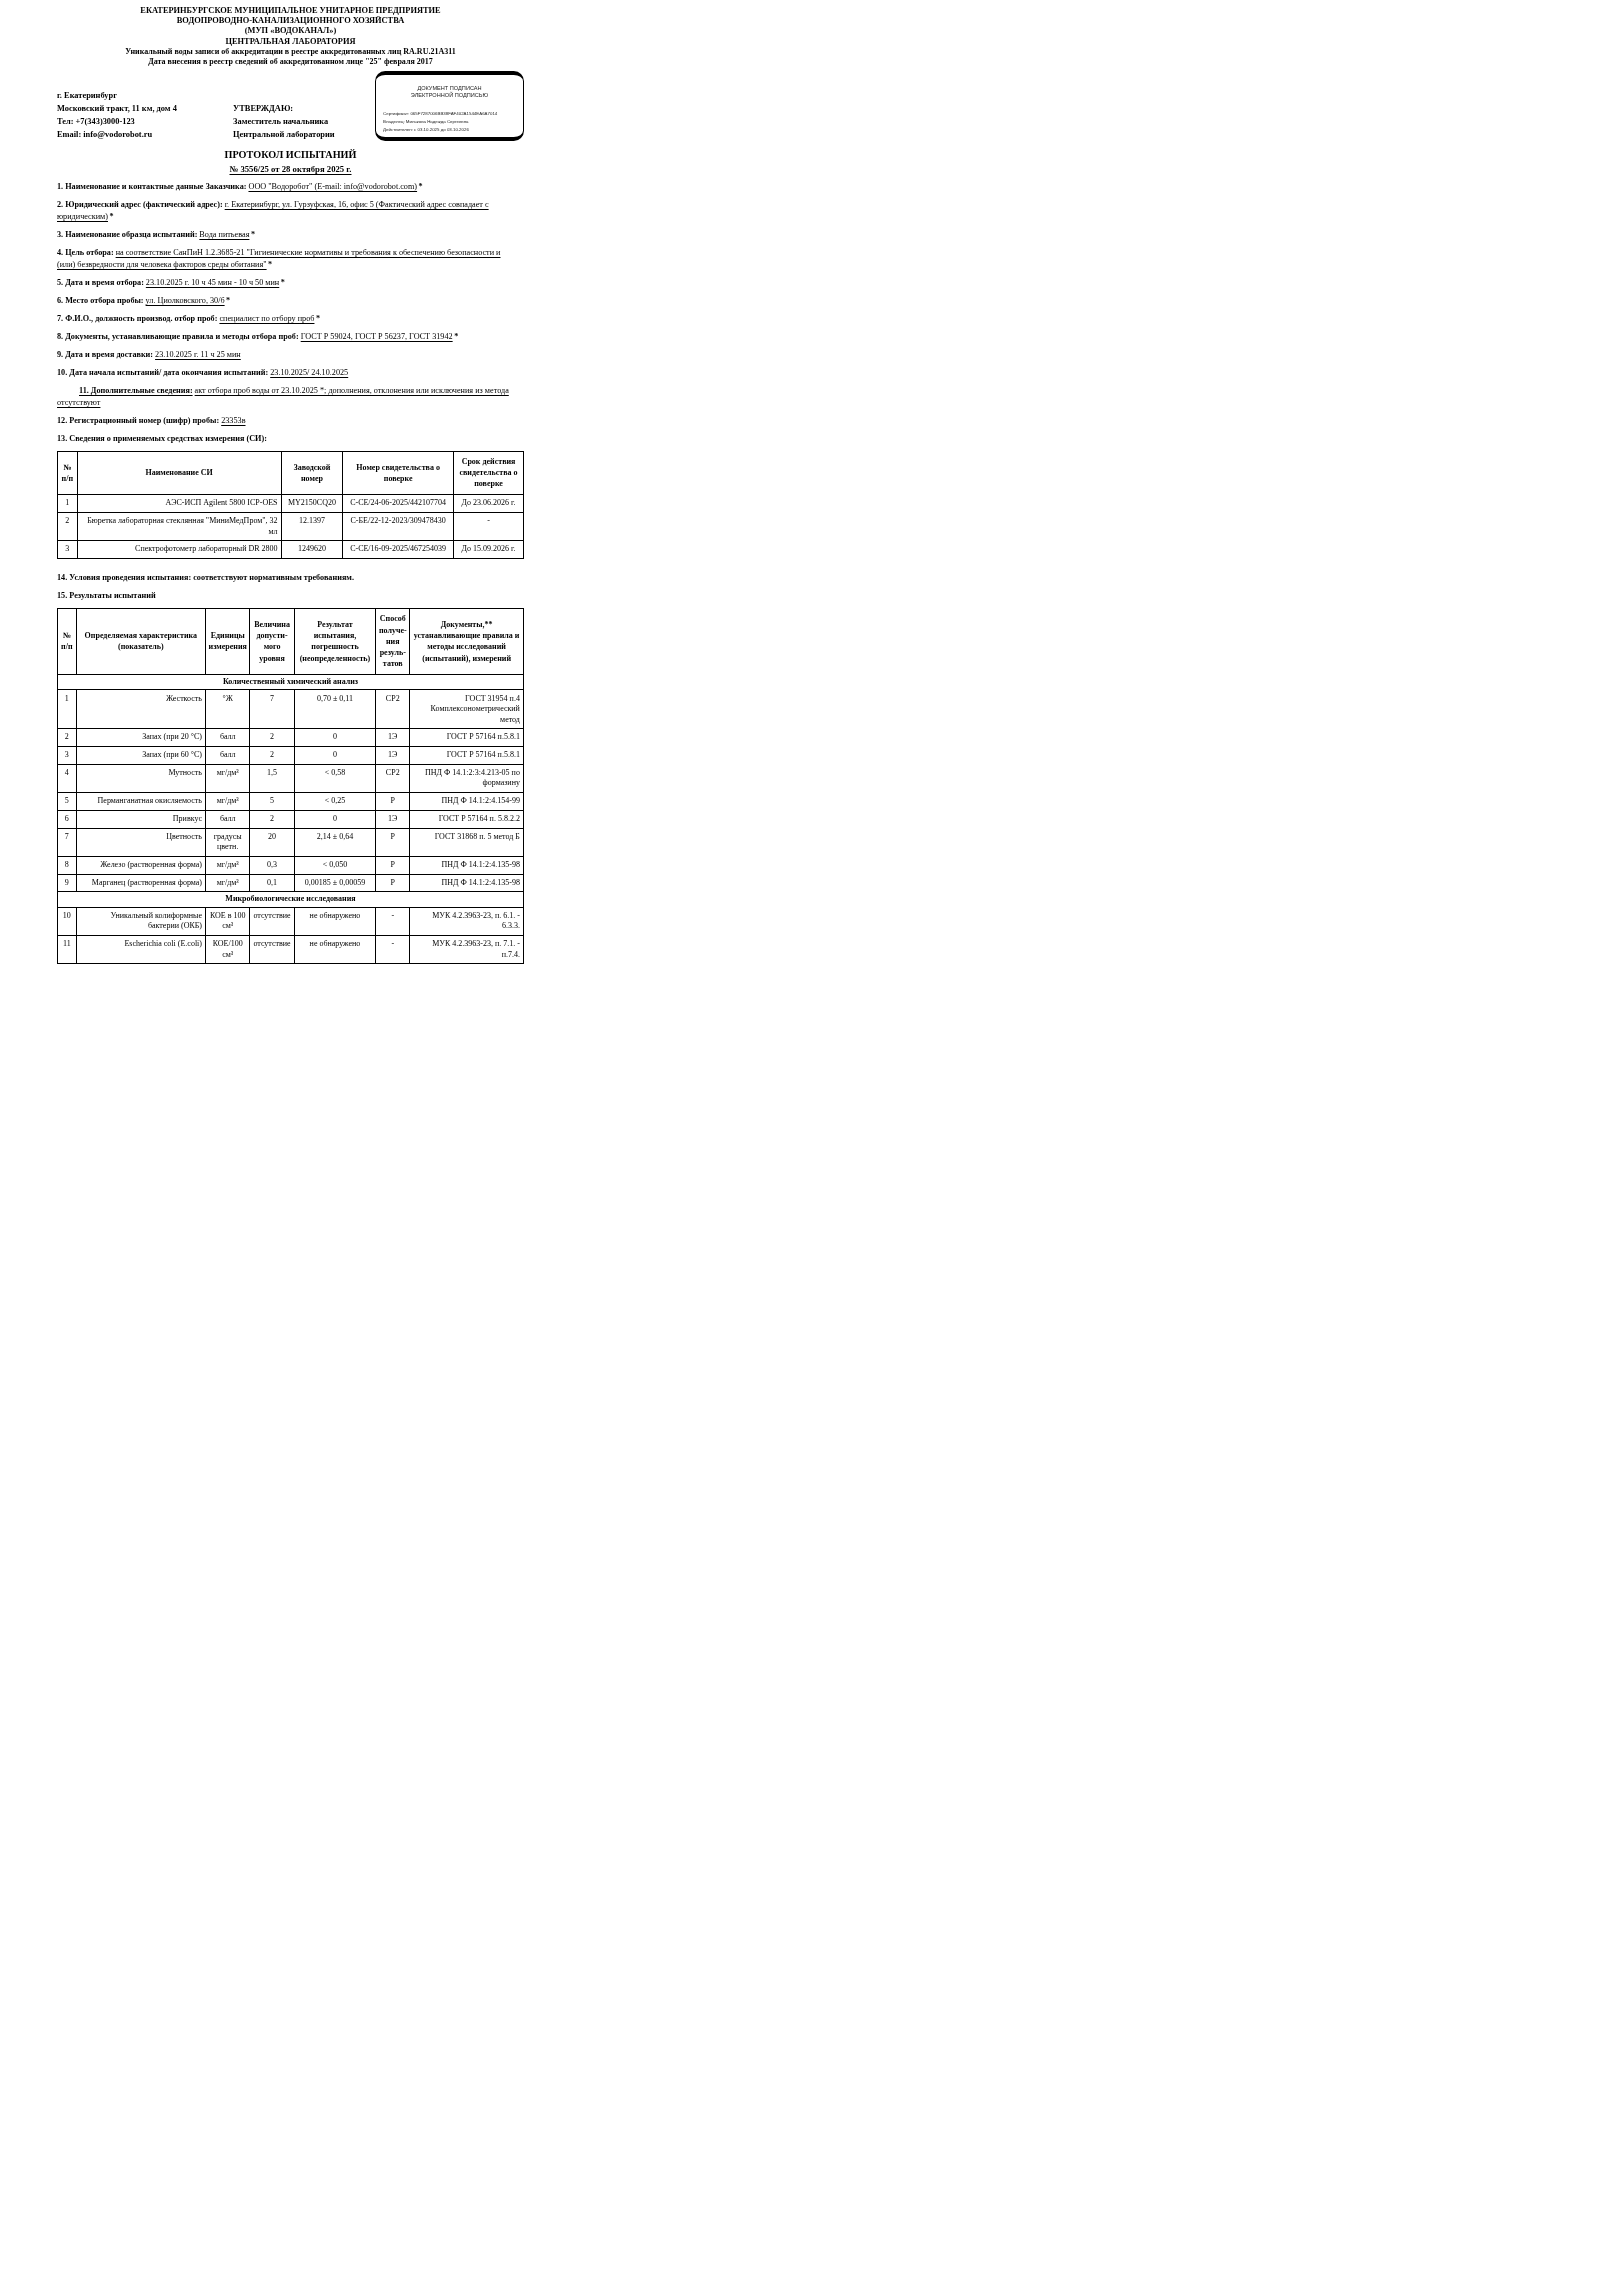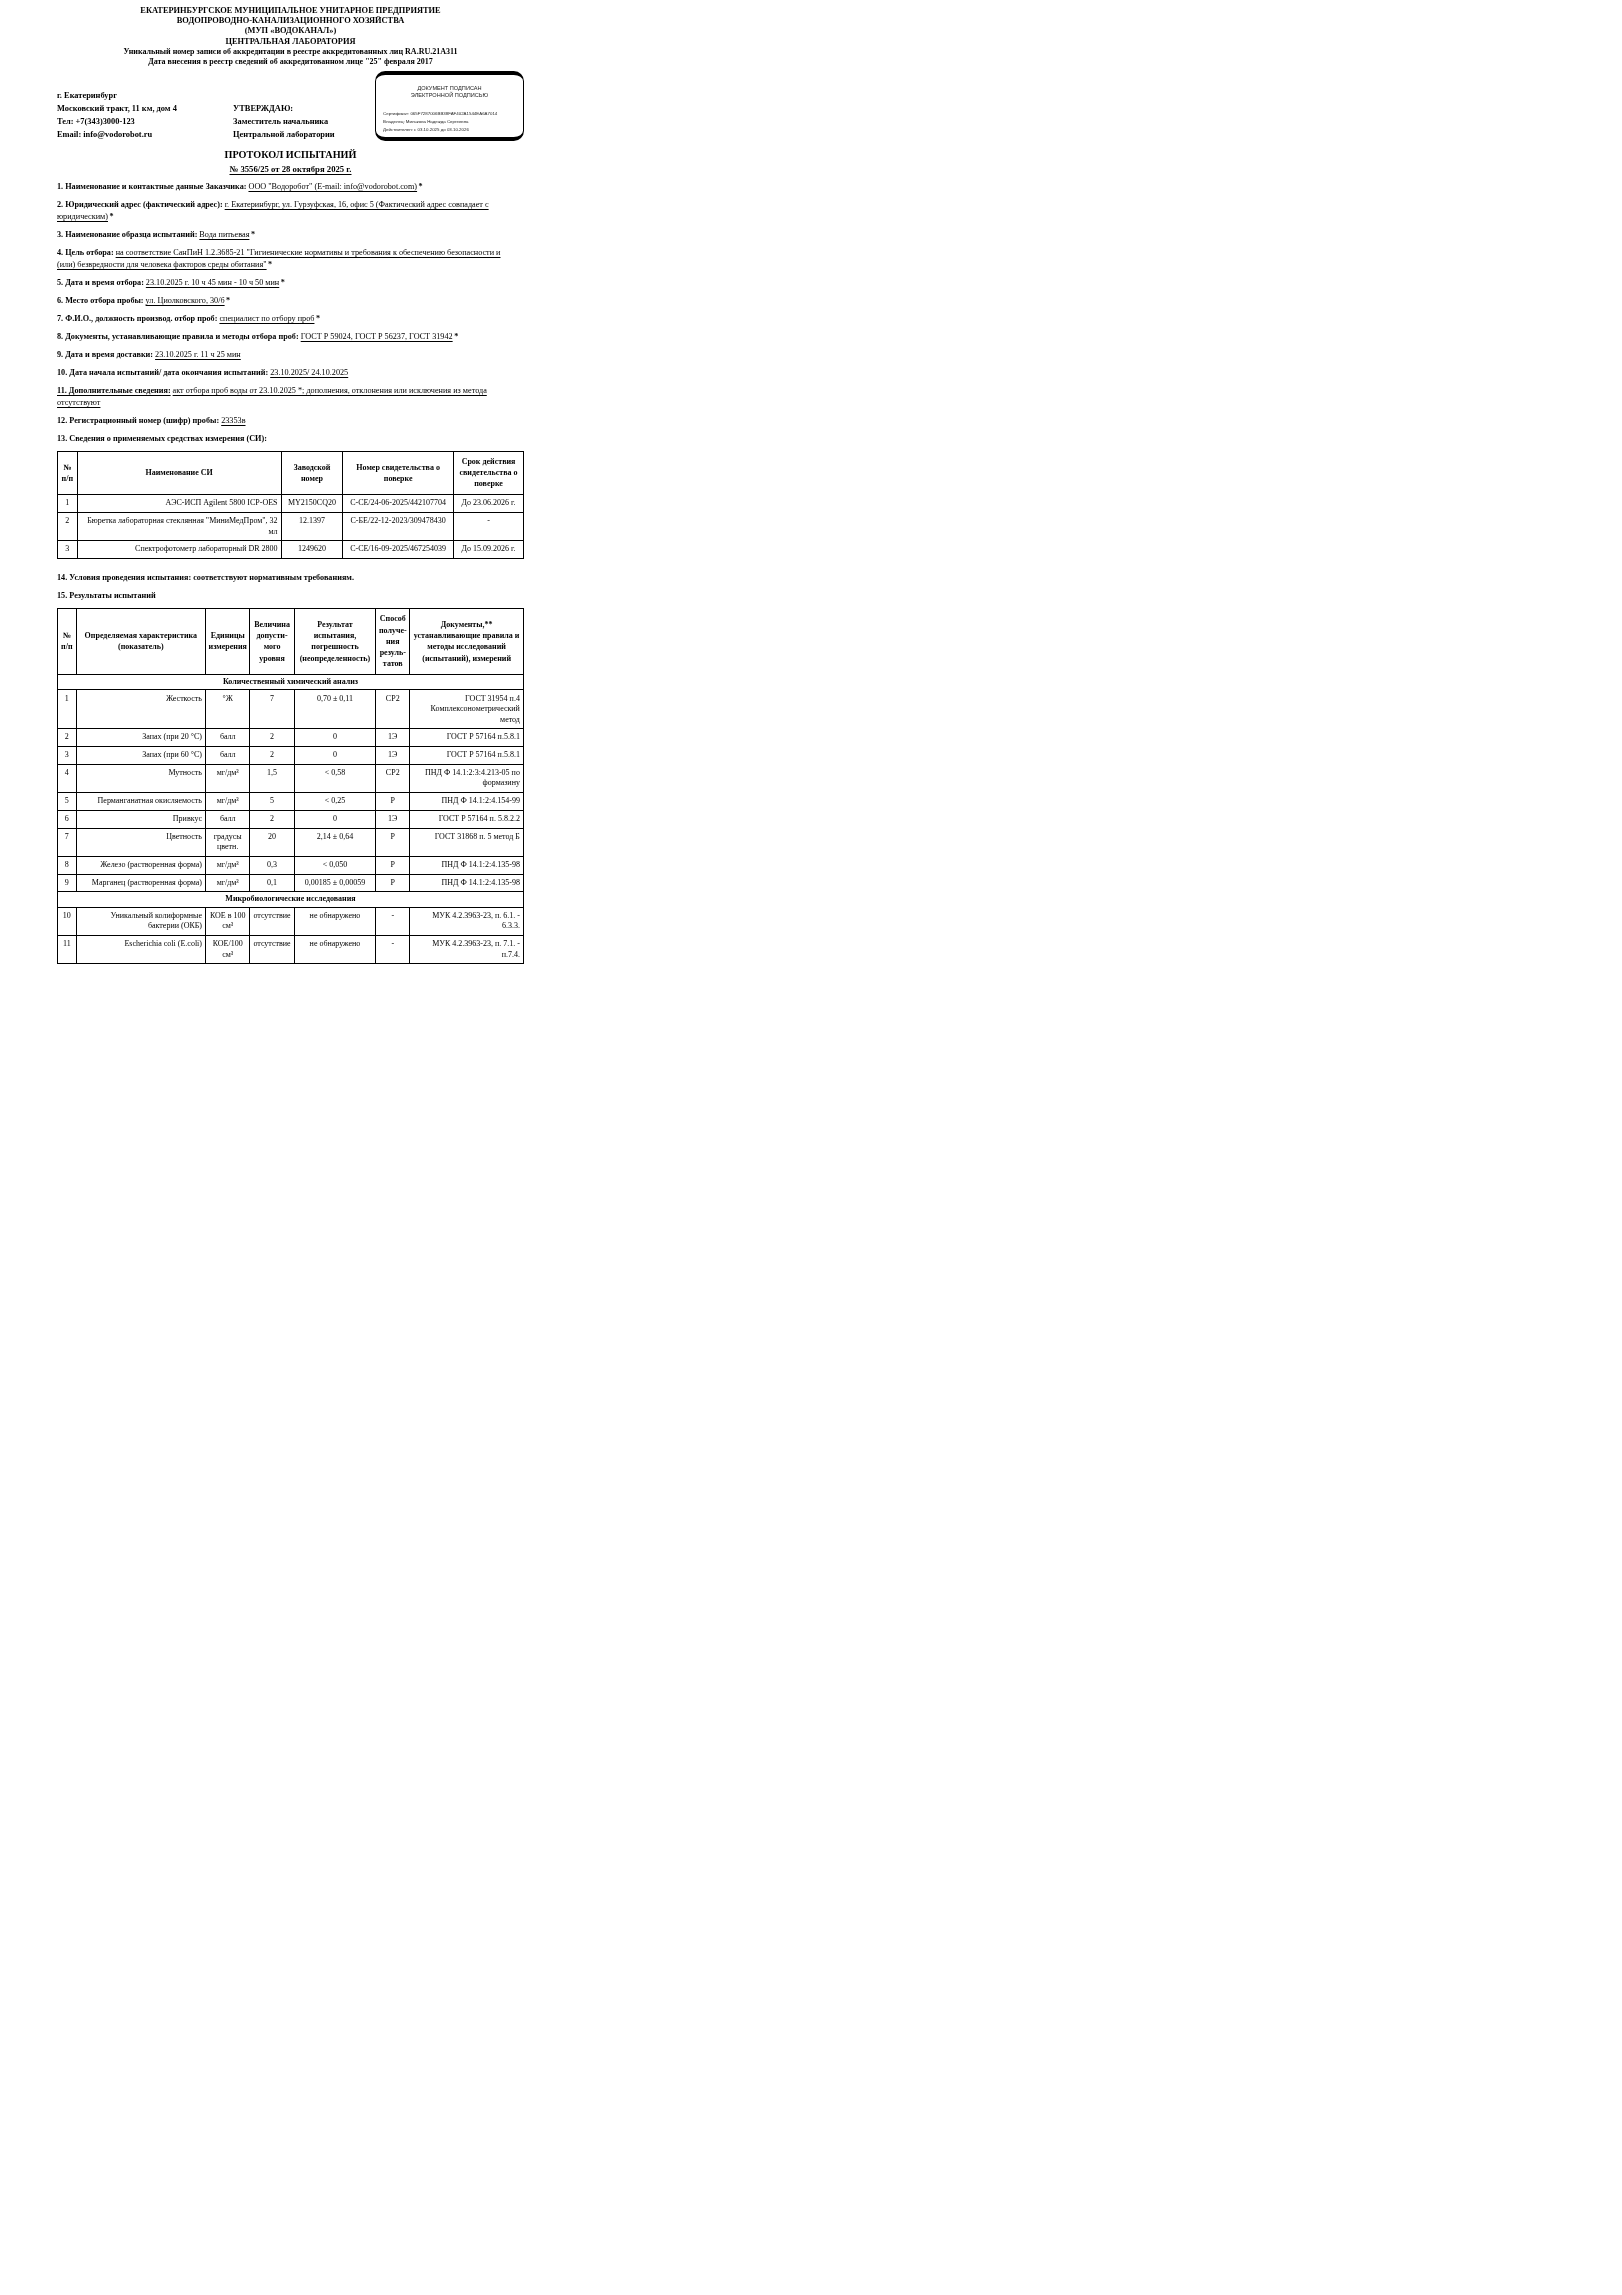--- a/index.html
+++ b/index.html
@@ -35,21 +35,21 @@
     text-align:center; font-weight:bold; font-size:8.7px; margin-top:1.5px;
   }
   .protocol-number span {
     text-decoration:underline; text-decoration-thickness:1.3px; text-underline-offset:2px;
   }
   
   p.item { margin:5.6px 0; padding-right:14.3px; line-height:1.5; }
   p.item .lbl { font-weight:bold; margin-right:2px; }
   p.item .val { text-decoration:underline; text-decoration-thickness:1px; text-underline-offset:1.8px; }
   p.item .suffix { font-weight:bold; margin-left:1.5px; }
-  p.item.u-label .lbl { text-decoration:underline; text-decoration-thickness:1px; text-underline-offset:1.8px; }
+  p.item.u-label .lbl { text-decoration:underline; text-decoration-thickness:1px; text-underline-offset:1.8px;margin-left:22px; }
   p.item.all-bold .val-plain { font-weight:bold; }
   
   table.doc-table {
     border-collapse:collapse; width:100%;
     border:1.5px solid #000;
     font-size:8px; line-height:1.32;
     margin-top:5.1px;
   }
   table.doc-table th, table.doc-table td {
     border:1px solid #000;
@@ -67,21 +67,21 @@
 </head>
 <body>
 
 <div class="page">
 
   <div class="org-header">
     <div>ЕКАТЕРИНБУРГСКОЕ МУНИЦИПАЛЬНОЕ УНИТАРНОЕ ПРЕДПРИЯТИЕ</div>
     <div>ВОДОПРОВОДНО-КАНАЛИЗАЦИОННОГО ХОЗЯЙСТВА</div>
     <div>(МУП «ВОДОКАНАЛ»)</div>
     <div>ЦЕНТРАЛЬНАЯ ЛАБОРАТОРИЯ</div>
-    <div class="acc-line">Уникальный номер записи об аккредитации в реестре аккредитованных лиц RA.RU.21А311</div>
+    <div class="acc-line">Уникальный воды записи об аккредитации в реестре аккредитованных лиц RA.RU.21А311</div>
     <div class="acc-line">Дата внесения в реестр сведений об аккредитованном лице  "25" февраля 2017</div>
   </div>
 
   <div class="info-row">
     <div class="contacts">
       <div>г. Екатеринбург</div>
       <div>Московский тракт, 11 км, дом 4</div>
       <div>Тел: +7(343)3000-123</div>
       <div>Email: info@vodorobot.ru</div>
     </div>

